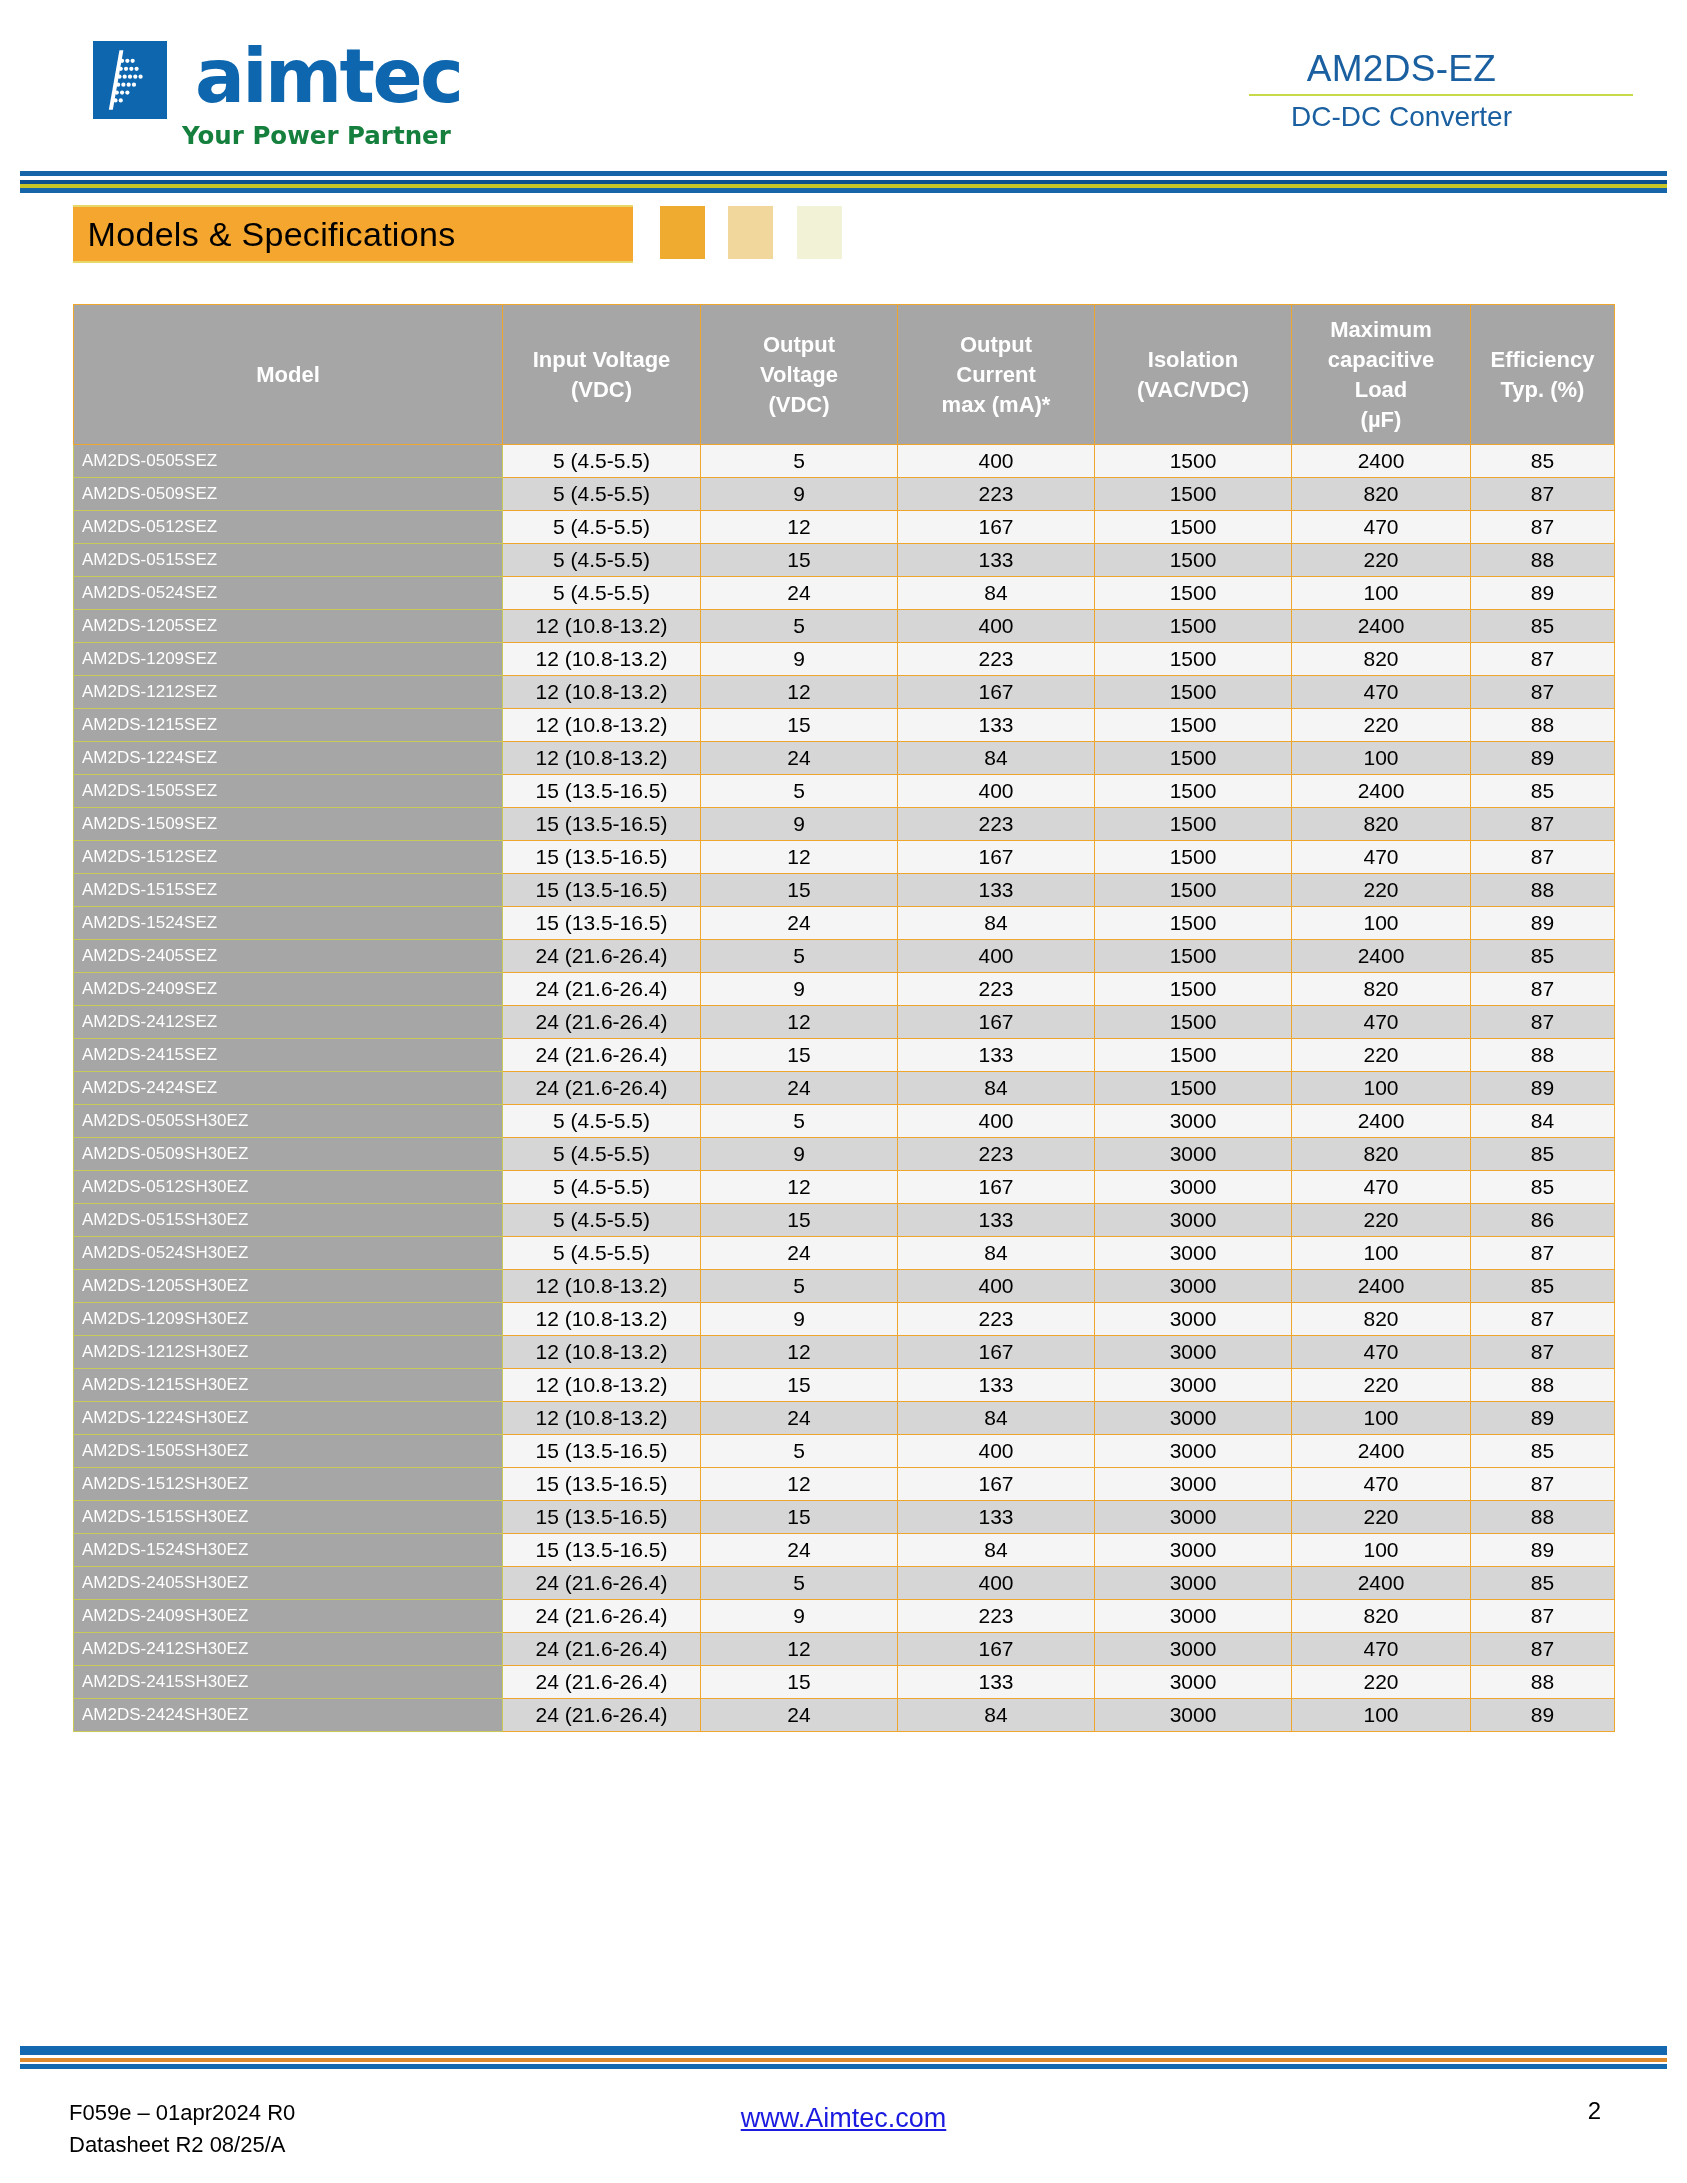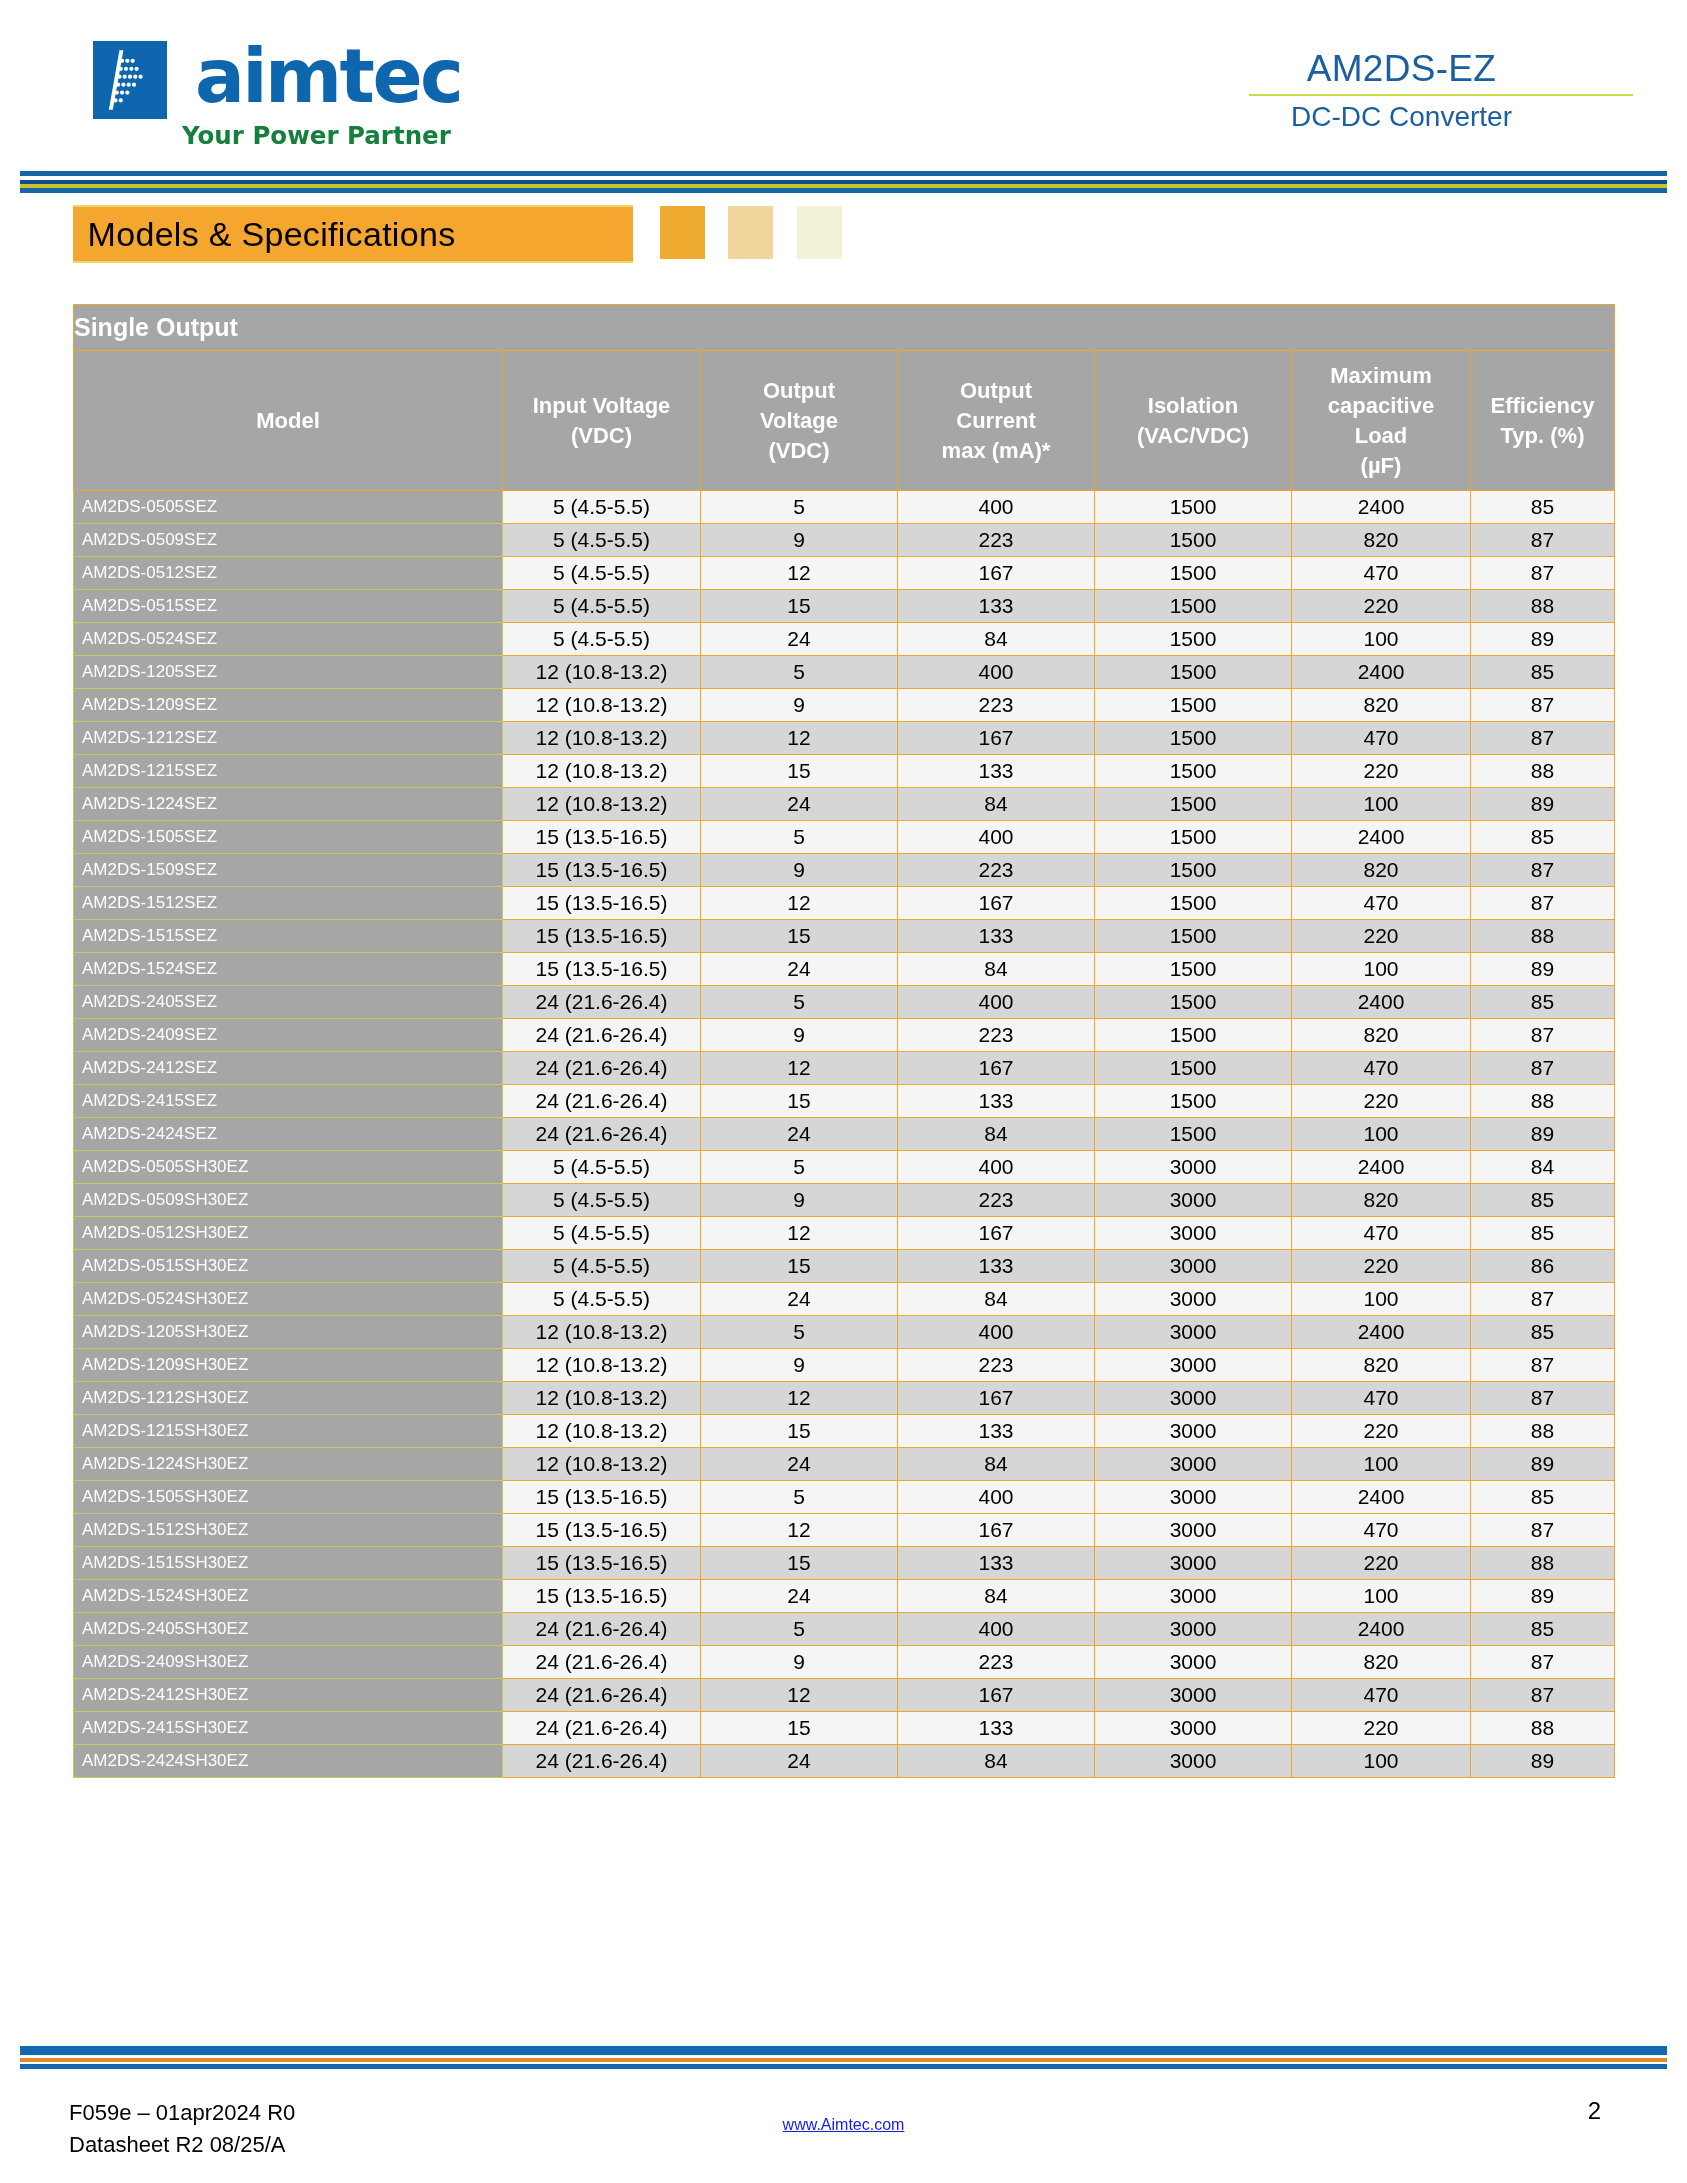--- a/index.html
+++ b/index.html
@@ -220,24 +220,24 @@
     position: absolute;
     left: 69px;
     top: 0;
     font-size: 22px;
     line-height: 32px;
     color: #000000;
   }
   .foot-center {
     position: absolute;
     left: 0;
-    top: 19px;
+    top: 6px;
     width: 1687px;
     text-align: center;
-    font-size: 16px;
+    font-size: 27px;
   }
   .foot-center a,
   .foot-center .link {
     color: #1a1ae0;
     text-decoration: underline;
   }
   .foot-right {
     position: absolute;
     right: 86px;
     top: 0;
@@ -313,23 +313,20 @@
       <colgroup>
         <col style="width:429px">
         <col style="width:198px">
         <col style="width:197px">
         <col style="width:197px">
         <col style="width:197px">
         <col style="width:179px">
         <col style="width:144px">
       </colgroup>
       <thead>
-        <tr class="sec-head-row">
-          <td colspan="7">Single Output</td>
-        </tr>
         <tr class="col-head-row">
           <th class="model-h">Model</th>
           <th>Input Voltage<br>(VDC)</th>
           <th>Output<br>Voltage<br>(VDC)</th>
           <th>Output<br>Current<br>max (mA)*</th>
           <th>Isolation<br>(VAC/VDC)</th>
           <th>Maximum<br>capacitive<br>Load<br>(µF)</th>
           <th>Efficiency<br>Typ. (%)</th>
         </tr>
       </thead>

